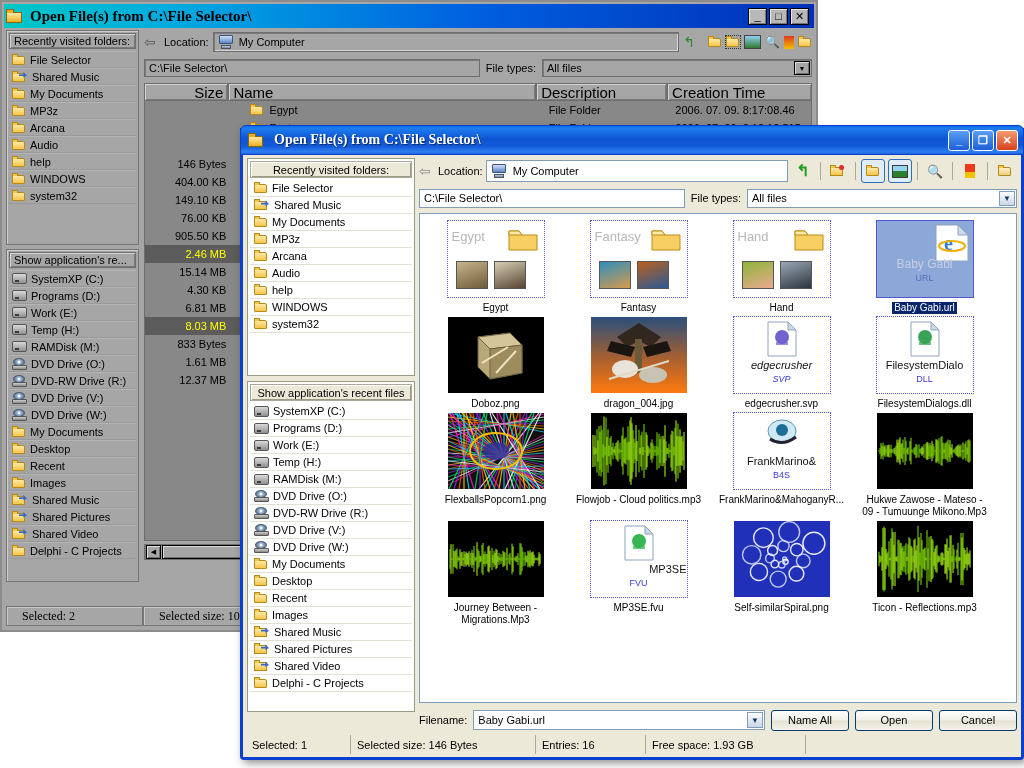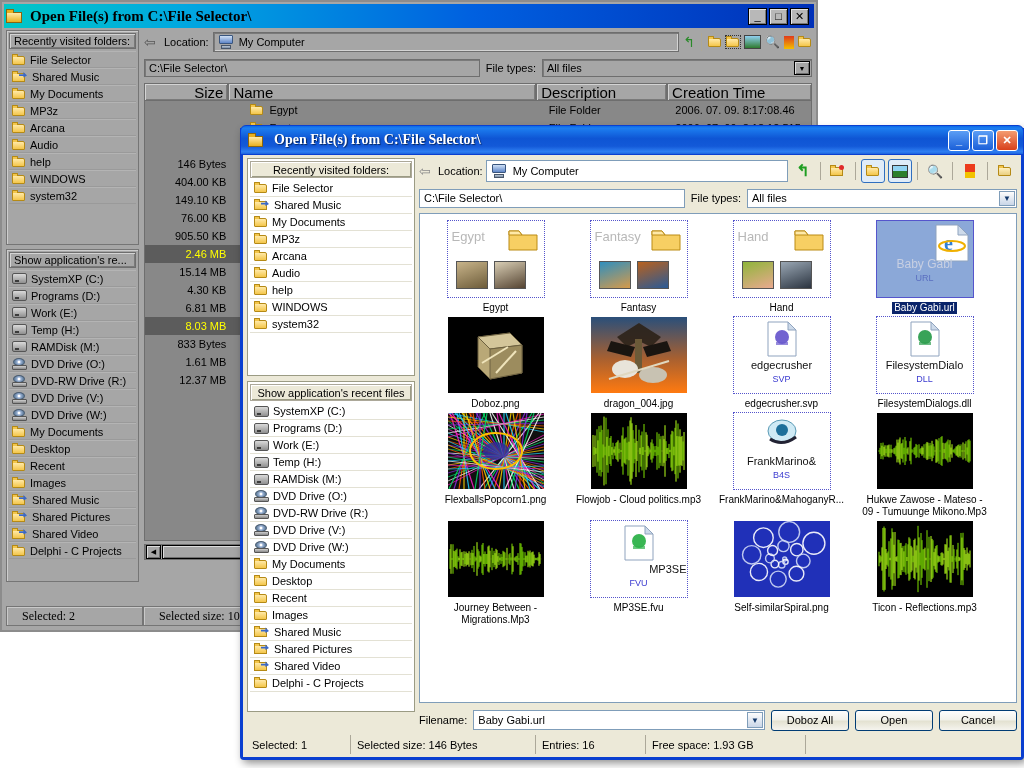--- a/index.html
+++ b/index.html
@@ -964,21 +964,21 @@
       <rect x="44" y="22" width="7" height="34" fill="#6b5a38"></rect>
       <ellipse cx="34" cy="52" rx="13" ry="9" fill="#e8e4da"></ellipse>
       <ellipse cx="62" cy="58" rx="14" ry="8" fill="#c8c2b2"></ellipse>
       <line x1="18" y1="62" x2="78" y2="44" stroke="#e0d8c0" stroke-width="2"></line>
                   </svg>
                 </div>
                 <div class="tlabel">dragon_004.jpg</div>
               </div>
               <div class="tcell">
                 <div class="tframe dotted">
-                  <div style="position:relative;width:100%;height:100%;">
+                  <div style="position:relative;width:100%;height:100%;font-style:italic;">
            <div style="position:absolute;left:50%;transform:translateX(-50%);top:4px;"><svg width="30" height="36" viewBox="0 0 30 36">
       <polygon points="1,1 21,1 29,9 29,35 1,35" fill="#ffffff" stroke="#8fa3be"></polygon>
       <polygon points="21,1 29,9 21,9" fill="#cddaea" stroke="#8fa3be"></polygon>
       <circle cx="15" cy="16" r="7" fill="#6a5acd" opacity="0.95"></circle>
       <rect x="9" y="21" width="12" height="3" fill="#6a5acd" opacity="0.7"></rect>
                       </svg></div>
            <div style="position:absolute;left:0;right:0;top:42px;text-align:center;font-size:11px;color:#111;">edgecrusher</div>
            <div style="position:absolute;left:0;right:0;top:57px;text-align:center;font-size:9px;color:#3a3ad0;">SVP</div>
          </div>
                 </div>
@@ -1538,21 +1538,21 @@
               </div>
             </div>
           </div>
 
         <div class="f-bottom">
           <span>Filename:</span>
           <div class="f-filebox">
             <span>Baby Gabi.url</span>
             <span class="arrow">▼</span>
           </div>
-          <div class="xbtn">Doboz All</div>
+          <div class="xbtn">Name All</div>
           <div class="xbtn">Open</div>
           <div class="xbtn">Cancel</div>
         </div>
       </div>
 
       <div class="front-status">
         <div class="cell" style="width:105px;">Selected: 1</div>
         <div class="cell" style="width:185px;">Selected size: 146 Bytes</div>
         <div class="cell" style="width:110px;">Entries: 16</div>
         <div class="cell" style="width:160px;">Free space: 1.93 GB</div>

